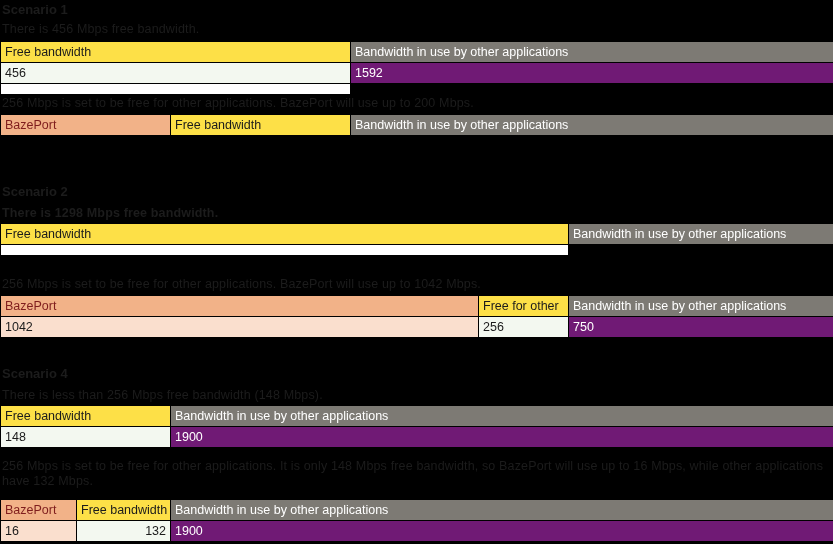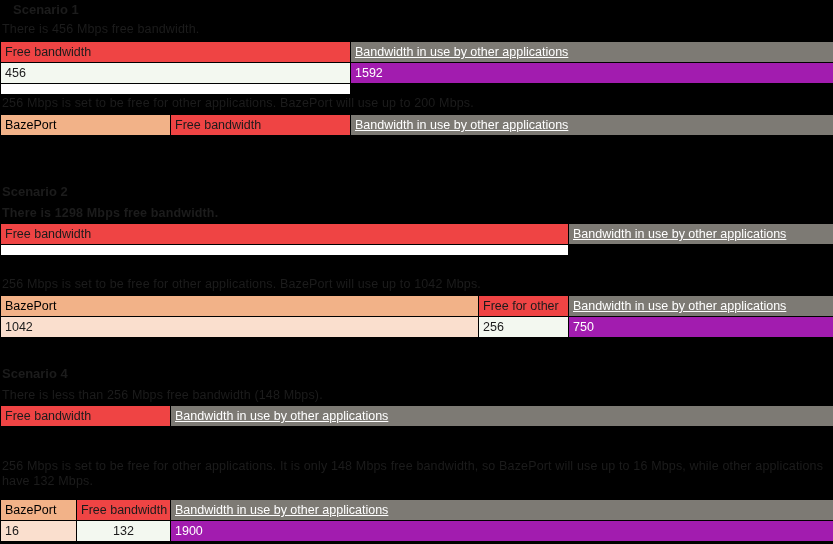--- a/index.html
+++ b/index.html
@@ -42,37 +42,37 @@
     padding: 2px 4px;
     border: 1px solid #000000;
     line-height: 16px;
     height: 21px;
     vertical-align: middle;
     overflow: hidden;
     white-space: nowrap;
   }
 
   
-  .c-green-h  { background: #ef4444; color: #1b1b1b; }
+  .c-green-h  { background: #fde047; color: #1b1b1b; }
   .c-green-b  { background: #f3f8f0; color: #1b1b1b; }
-  .c-gray-h   { background: #7d7a74; color: #ffffff; text-decoration: underline; }
-  .c-gray-b   { background: #a21caf; color: #ffffff; }
-  .c-orange-h { background: #f2b288; color: #000000; }
+  .c-gray-h   { background: #7d7a74; color: #ffffff; }
+  .c-gray-b   { background: #701a75; color: #ffffff; }
+  .c-orange-h { background: #f2b288; color: #7f1d1d; }
   .c-orange-b { background: #fadfce; color: #1b1b1b; }
   .c-white    { background: #ffffff; }
 
-  .align-right { text-align: center; }
+  .align-right { text-align: right; }
   .thinrow td { height: 11px; padding: 0 4px; }
 </style>
 </head>
 <body>
 
 <div class="page">
 
-  <div class="heading" style="left:13px; top:2px;">Scenario 1</div>
+  <div class="heading" style="left:2px; top:2px;">Scenario 1</div>
   <div class="para" style="left:2px; top:22px;">There is 456 Mbps free bandwidth.</div>
 
   <table class="tbl" style="left:0px; top:41px; width:833px;">
     <colgroup>
         <col style="width:350px;">
         <col style="width:483px;">
       </colgroup>
     <tbody>
       <tr>
         <td class="c-green-h">Free bandwidth</td>
@@ -154,20 +154,24 @@
   <table class="tbl" style="left:0px; top:405px; width:833px;">
     <colgroup>
         <col style="width:170px;">
         <col style="width:663px;">
       </colgroup>
     <tbody>
       <tr>
         <td class="c-green-h">Free bandwidth</td>
         <td class="c-gray-h">Bandwidth in use by other applications</td>
       </tr>
+      <tr>
+        <td class="c-green-b">148</td>
+        <td class="c-gray-b">1900</td>
+      </tr>
     </tbody>
   </table>
 
   <div class="para" style="left:2px; top:459px; width:831px;">256 Mbps is set to be free for other applications. It is only 148 Mbps free bandwidth, so BazePort will use up to 16 Mbps, while other applications have 132 Mbps.</div>
 
   <table class="tbl" style="left:0px; top:499px; width:833px;">
     <colgroup>
         <col style="width:76px;">
         <col style="width:94px;">
         <col style="width:663px;">

